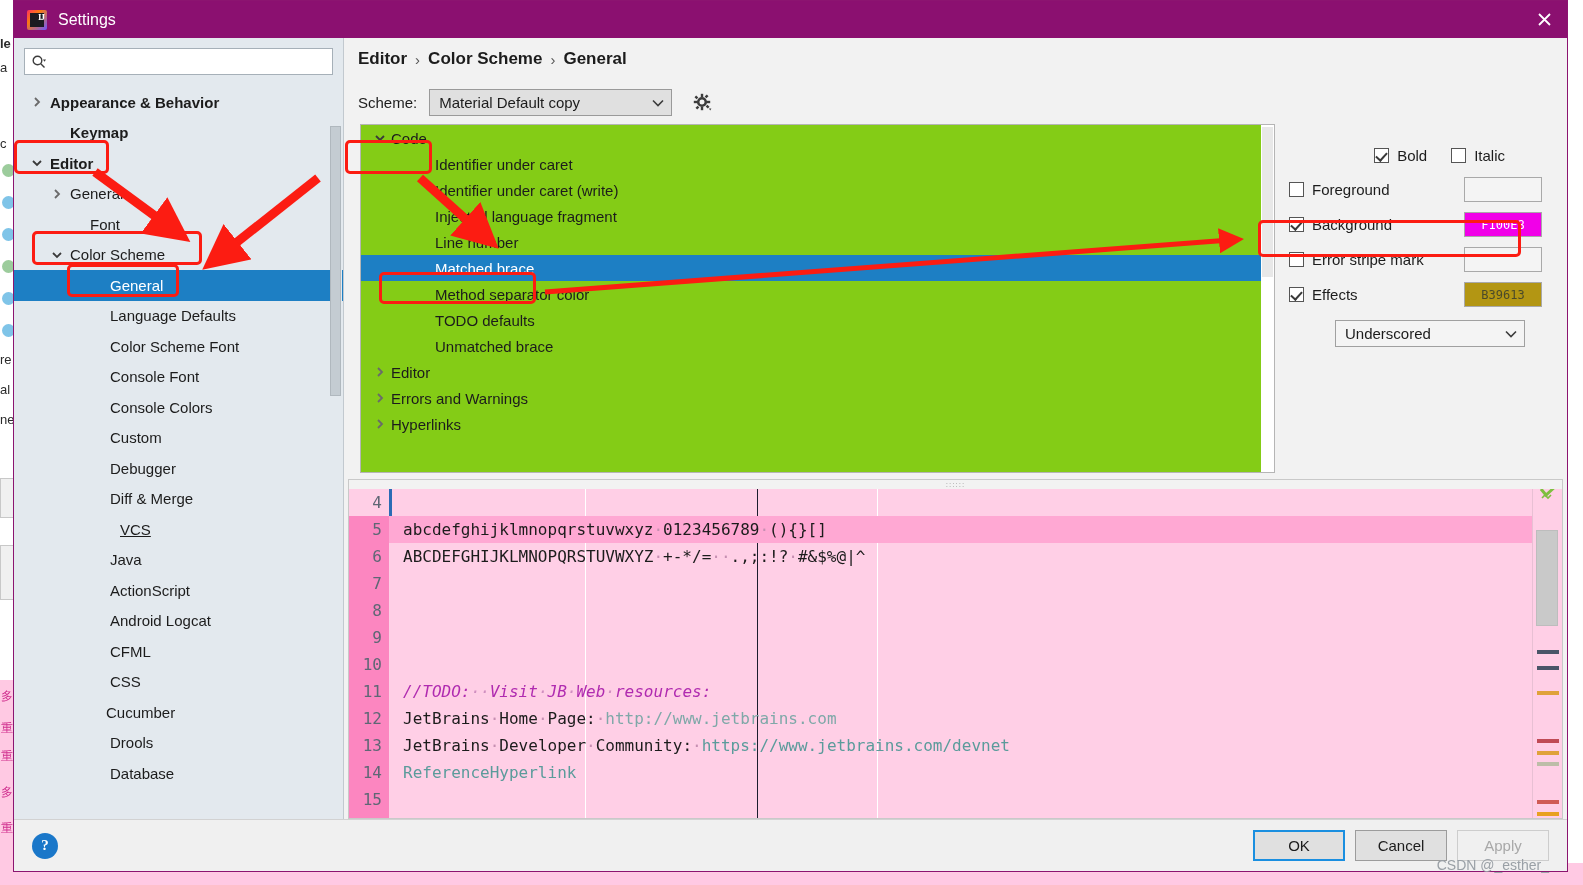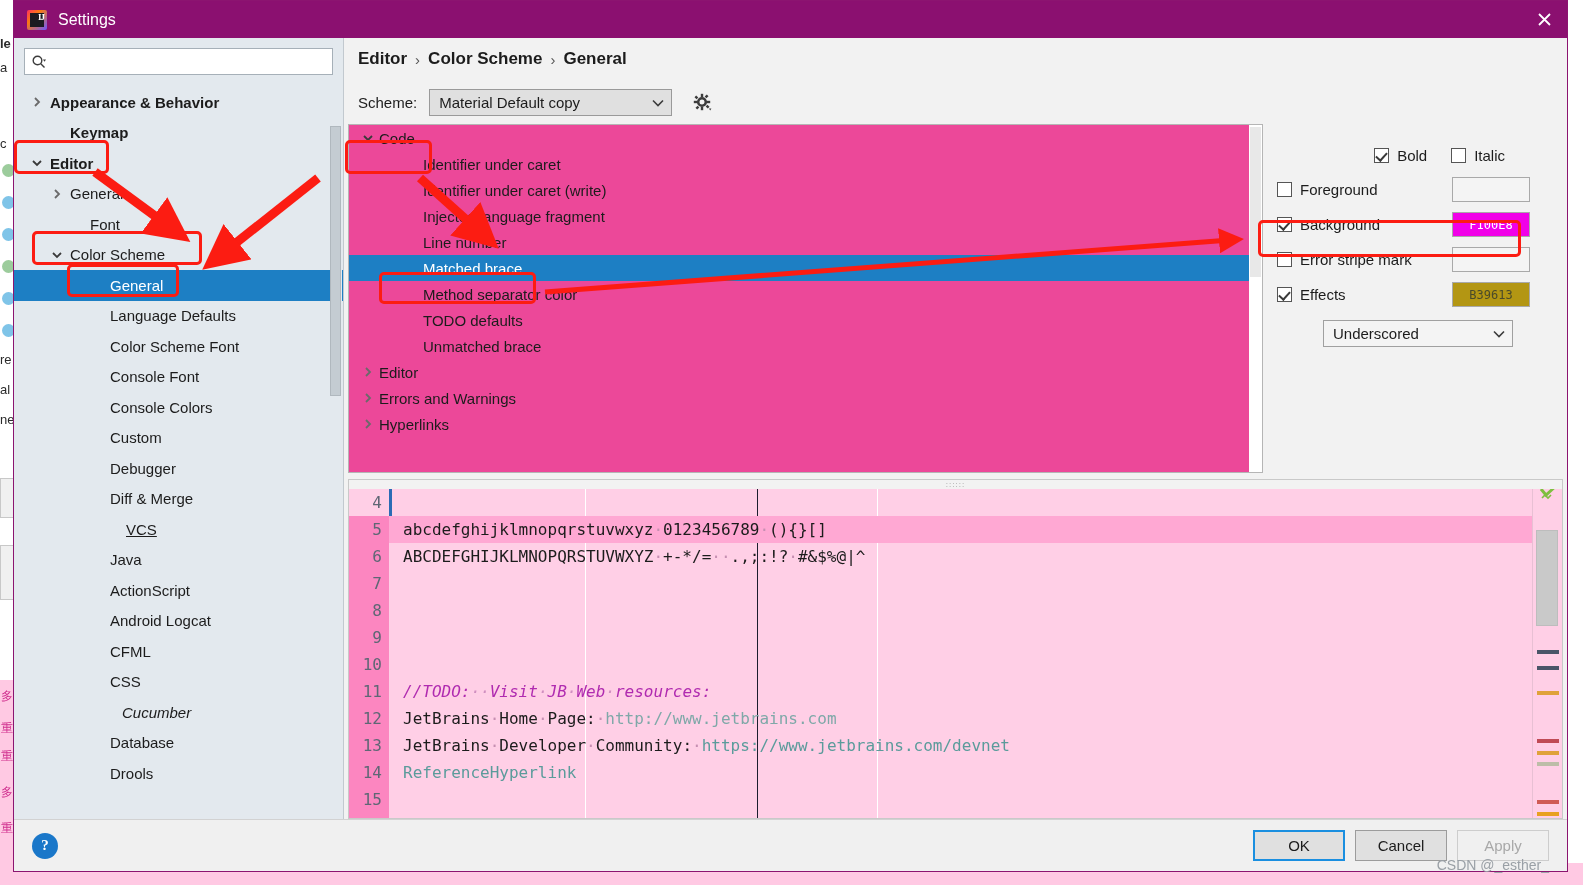--- a/index.html
+++ b/index.html
@@ -137,23 +137,23 @@
   #scheme-select .caret { margin-left: auto; }
   #gear-btn {
     margin-left: 17px; width: 26px; height: 26px; cursor: pointer;
     display: flex; align-items: center; justify-content: center;
   }
 
   #editor-area { flex: 1; display: flex; min-height: 0; padding: 0 4px 0 4px; }
 
   
   #color-list-wrap {
-    width: 915px; flex: 0 0 915px; background: #ec4899;
+    width: 915px; flex: 0 0 915px; background: #84cc16;
     border: 1px solid #b5b5b5; position: relative; overflow: hidden;
-    margin-left: 0;
+    margin-left: 12px;
   }
   .cl-item {
     height: 26px; display: flex; align-items: center; font-size: 15px;
     color: #1c1c1c; cursor: pointer; padding-left: 8px;
     font-family: "Liberation Sans", sans-serif;
   }
   .cl-item.selected { background: #1D7FC4; color: #ffffff; }
   .cl-item .tw2 { width: 22px; flex: 0 0 22px; display: flex; align-items: center; justify-content: center; }
   .cl-item .lbl { padding-left: 0; }
   .cl-item.child .lbl { padding-left: 44px; }
@@ -396,21 +396,21 @@
           <div class="tree-item">
             <span class="tw" style="margin-left: 74px;"></span>
             <span style="margin-left: 4px;">Debugger</span>
           </div>
           <div class="tree-item">
             <span class="tw" style="margin-left: 74px;"></span>
             <span style="margin-left: 4px;">Diff &amp; Merge</span>
           </div>
           <div class="tree-item">
             <span class="tw" style="margin-left: 74px;"></span>
-            <span style="margin-left: 20px; text-decoration: underline;">VCS</span>
+            <span style="margin-left: 14px; text-decoration: underline;">VCS</span>
           </div>
           <div class="tree-item">
             <span class="tw" style="margin-left: 74px;"></span>
             <span style="margin-left: 4px;">Java</span>
           </div>
           <div class="tree-item">
             <span class="tw" style="margin-left: 74px;"></span>
             <span style="margin-left: 4px;">ActionScript</span>
           </div>
           <div class="tree-item">
@@ -420,29 +420,29 @@
           <div class="tree-item">
             <span class="tw" style="margin-left: 74px;"></span>
             <span style="margin-left: 4px;">CFML</span>
           </div>
           <div class="tree-item">
             <span class="tw" style="margin-left: 74px;"></span>
             <span style="margin-left: 4px;">CSS</span>
           </div>
           <div class="tree-item">
             <span class="tw" style="margin-left: 74px;"></span>
-            <span style="margin-left: 16px; font-style: italic;">Cucumber</span>
+            <span style="margin-left: 0;">Cucumber</span>
+          </div>
+          <div class="tree-item">
+            <span class="tw" style="margin-left: 74px;"></span>
+            <span style="margin-left: 4px;">Drools</span>
           </div>
           <div class="tree-item">
             <span class="tw" style="margin-left: 74px;"></span>
             <span style="margin-left: 4px;">Database</span>
-          </div>
-          <div class="tree-item">
-            <span class="tw" style="margin-left: 74px;"></span>
-            <span style="margin-left: 4px;">Drools</span>
           </div>
         </div>
       <div id="sb-scroll">
         <div id="sb-thumb"></div>
       </div>
     </div>
 
     <div id="main">
 
       <div id="breadcrumb">

